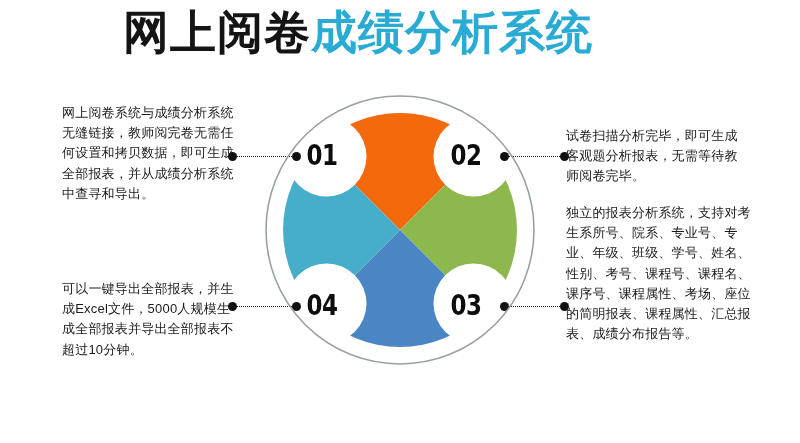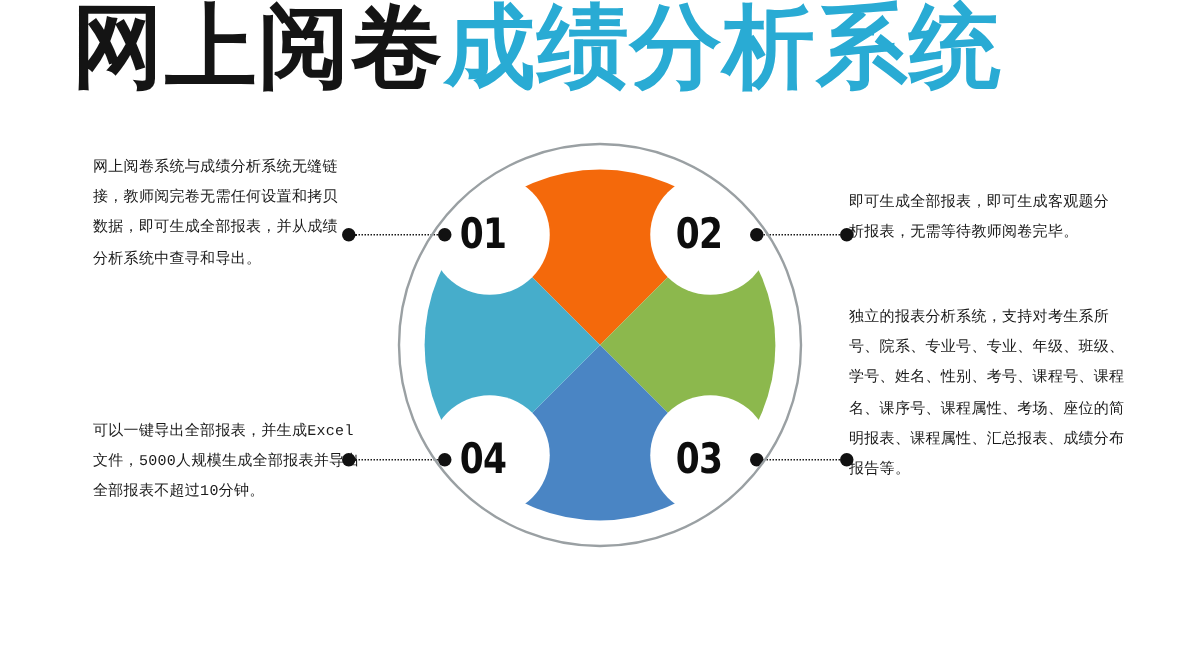--- a/index.html
+++ b/index.html
@@ -21,35 +21,35 @@
   
   .title {
     position: absolute;
     left: 0;
     top: 4px;
     width: 716px;
     text-align: center;
     white-space: nowrap;
     font-family: "DejaVu Sans", "Liberation Sans", sans-serif;
     font-weight: bold;
-    font-size: 61px;
+    font-size: 46px;
     letter-spacing: 1px;
     line-height: 56px;
   }
   .title .t-dark { color: #141414; }
   .title .t-accent { color: #29abd4; }
 
   
   .side-text {
     position: absolute;
-    font-size: 10px;
+    font-size: 13px;
     line-height: 20.2px;
     color: #1a1a1a;
     letter-spacing: 0.2px;
-    font-family: Liberation Mono, monospace;
+    font-family: Liberation Sans, sans-serif;
   }
   .txt-01 { left: 62px;  top: 103px; width: 172px; }
   .txt-04 { left: 62px;  top: 279px; width: 178px; }
   .txt-02 { left: 566px; top: 126px; width: 182px; }
   .txt-03 { left: 566px; top: 203px; width: 186px; }
 
   
   .conn {
     position: absolute;
     height: 0;
@@ -108,21 +108,21 @@
 
 <div class="page">
 
   <div class="title">
     <span class="t-dark">网上阅卷</span><span class="t-accent">成绩分析系统</span>
   </div>
 
   <div class="side-text txt-01">网上阅卷系统与成绩分析系统无缝链接，教师阅完卷无需任何设置和拷贝数据，即可生成全部报表，并从成绩分析系统中查寻和导出。</div>
   <div class="side-text txt-04">可以一键导出全部报表，并生成Excel文件，5000人规模生成全部报表并导出全部报表不超过10分钟。</div>
 
-  <div class="side-text txt-02">即可生成全部报表，即可生成客观题分析报表，无需等待教师阅卷完毕。</div>
+  <div class="side-text txt-02">试卷扫描分析完毕，即可生成客观题分析报表，无需等待教师阅卷完毕。</div>
   <div class="side-text txt-03">独立的报表分析系统，支持对考生系所号、院系、专业号、专业、年级、班级、学号、姓名、性别、考号、课程号、课程名、课序号、课程属性、考场、座位的简明报表、课程属性、汇总报表、成绩分布报告等。</div>
 
   <div class="conn conn-01"></div>
   <div class="conn conn-04"></div>
   <div class="conn conn-02"></div>
   <div class="conn conn-03"></div>
 
   <div class="dot dot-l1"></div>
   <div class="dot dot-l1b"></div>
   <div class="dot dot-l4"></div>

